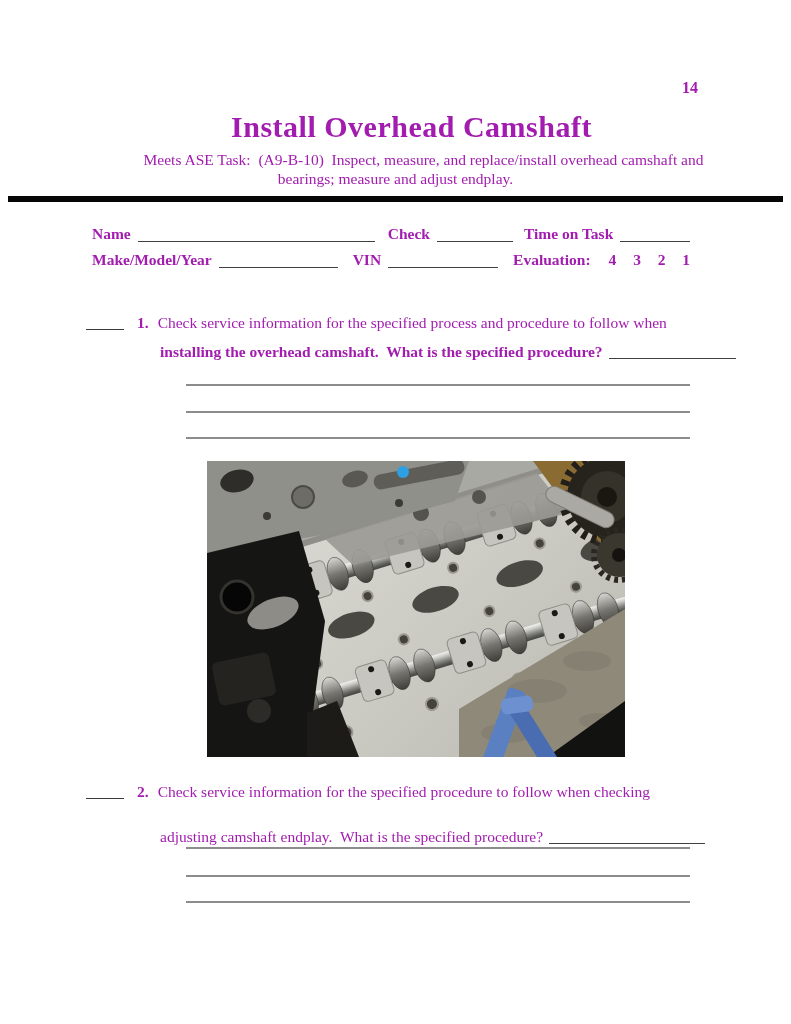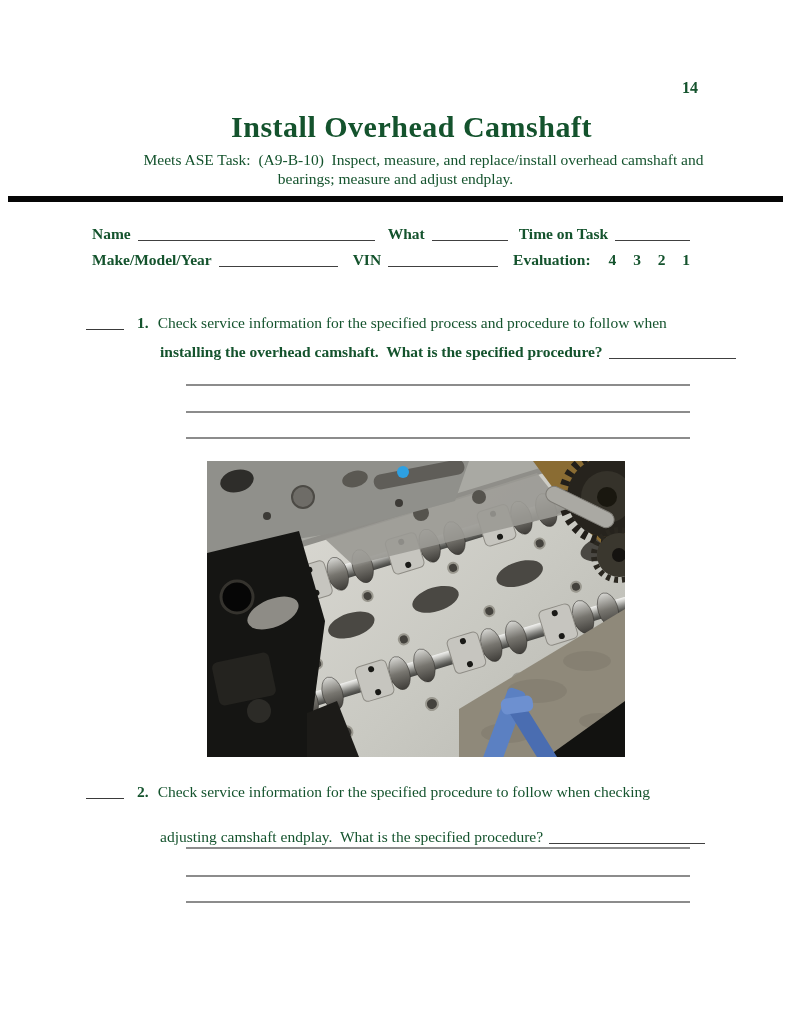--- a/index.html
+++ b/index.html
@@ -1,28 +1,28 @@
 <!DOCTYPE html>
 <html><head>
 <meta charset="utf-8">
 <style>
   html,body { margin:0; padding:0; background:#ffffff; }
   .page {
     position:relative; width:791px; height:1024px; background:#ffffff;
-    font-family:"Liberation Serif", serif; color:#14532d; overflow:hidden;
+    font-family:"Liberation Serif", serif; color:#a21caf; overflow:hidden;
   }
   .t { white-space:pre-wrap; }
   .page-num { position:absolute; top:79px; left:682px; font-size:16px; font-weight:bold; }
   .title { position:absolute; top:110px; left:0; width:100%; text-align:center;
            font-size:30px; font-weight:bold; letter-spacing:0.5px;padding-left:16px; }
   .sub { position:absolute; left:0; width:100%; text-align:center; font-size:15.5px; }
   .sub1 { top:151px;padding-left:28px; } .sub2 { top:170px; }
   .divider { position:absolute; top:196px; left:8px; width:775px; height:6px; background:#060606; }
 
-  .formrow { position:absolute; left:92px; width:598px; display:flex; align-items:flex-start;
+  .formrow { position:absolute; left:92px; width:598px; display:flex; align-items:center;
              font-size:15.5px; font-weight:bold; }
   .row1 { top:225px; } .row2 { top:251px; }
   .blank { display:inline-block; border-bottom:1.5px solid #404040; height:15px;
            margin-left:7px; vertical-align:-3px; }
   .b-name { width:237px; } .b-date { width:76px; } .b-tot { flex:1; }
   .b-mmy { width:119px; } .b-vin { width:110px; }
   .sp13 { width:13px; } .sp11 { width:11px; } .sp15 { width:15px; }
   .spacer { display:inline-block; flex:none; }
   .evalnums { flex:1; display:flex; justify-content:space-between; padding-left:18px; }
 
@@ -51,21 +51,21 @@
   <div class="page-num">14</div>
   <div class="title">Install Overhead Camshaft</div>
   <div class="sub sub1 t">Meets ASE Task:  (A9-B-10)  Inspect, measure, and replace/install overhead camshaft and</div>
   <div class="sub sub2 t">bearings; measure and adjust endplay.</div>
   <div class="divider"></div>
 
   <div class="formrow row1">
     <span>Name</span>
     <span class="blank b-name"></span>
     <span class="spacer sp13"></span>
-    <span>What</span>
+    <span>Check</span>
     <span class="blank b-date"></span>
     <span class="spacer sp11"></span>
     <span>Time on Task</span>
     <span class="blank b-tot"></span>
   </div>
 
   <div class="formrow row2">
     <span>Make/Model/Year</span>
     <span class="blank b-mmy"></span>
     <span class="spacer sp15"></span>

